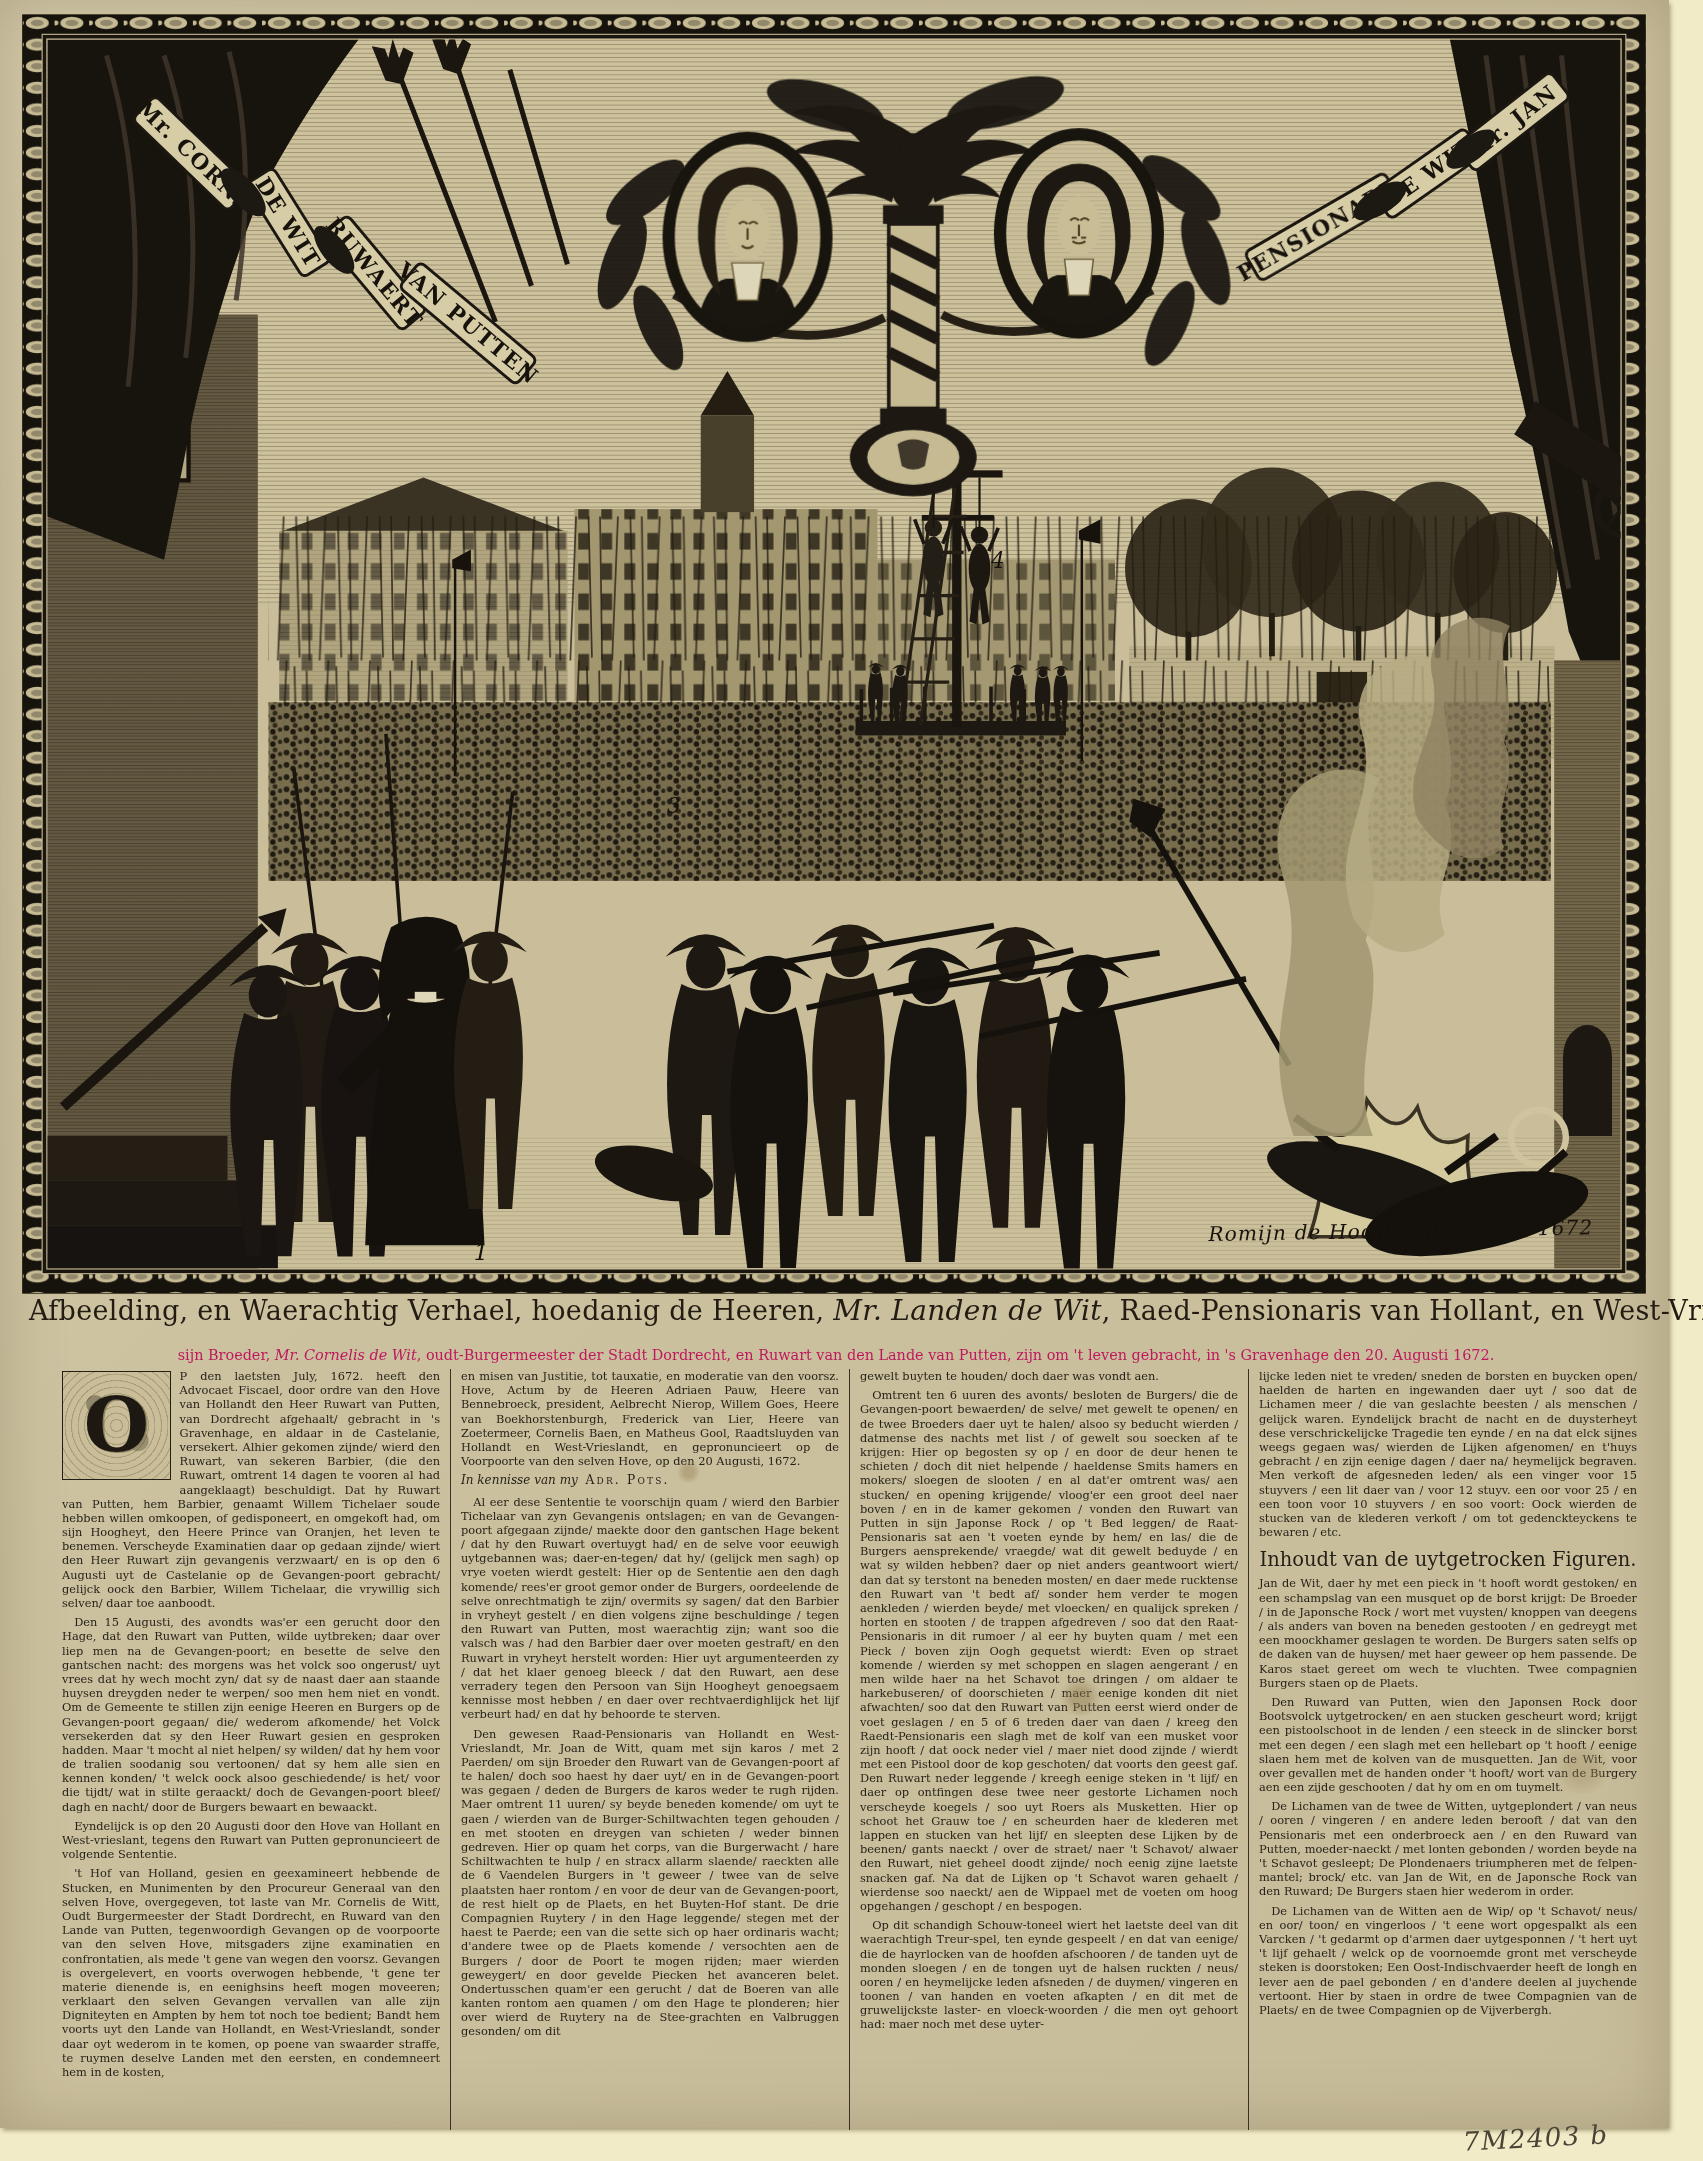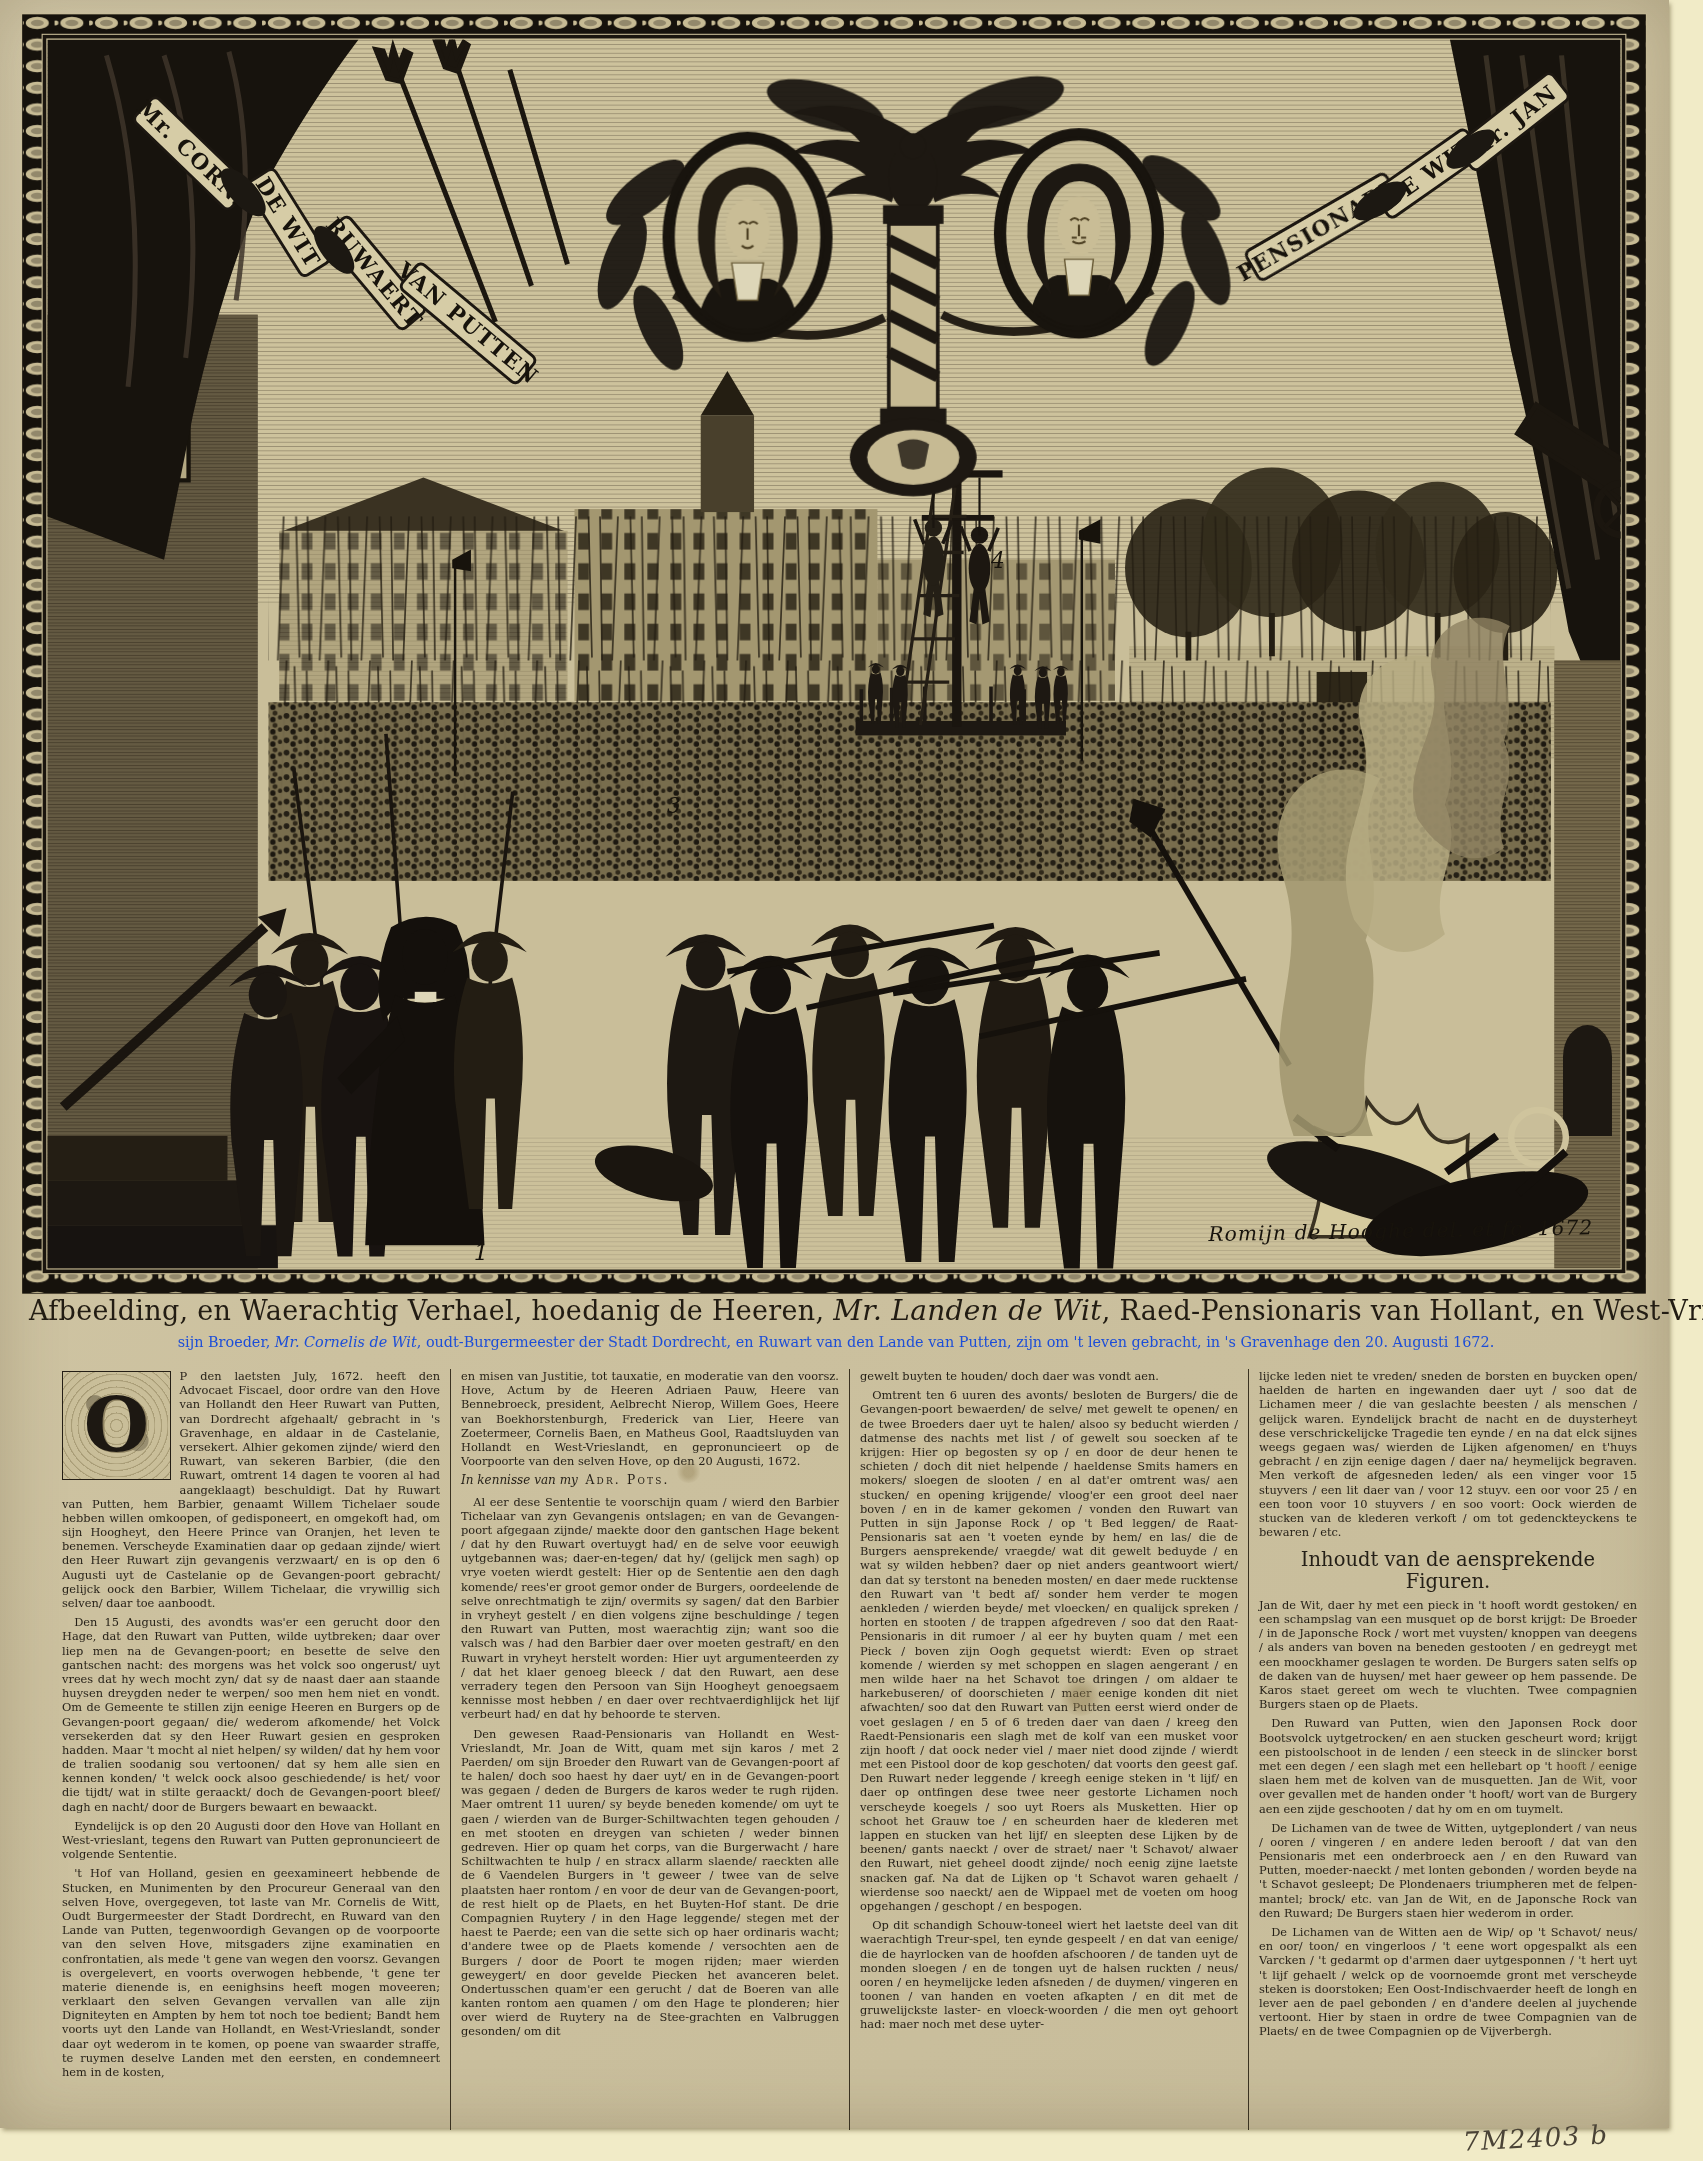--- a/index.html
+++ b/index.html
@@ -7,21 +7,21 @@
         font-family:"DejaVu Serif","Liberation Serif",serif;color:#241f17;}
   .sheet{position:absolute;left:0;top:0;width:1669px;height:2128px;
          background:linear-gradient(135deg,#d4caaa 0%,#ccc19f 45%,#c7bc9a 100%);
          box-shadow:inset 0 0 65px rgba(80,65,35,.25), 2.2px 2.9px 4.3px rgba(90,75,40,.5);}
   .stain{position:absolute;border-radius:50%;pointer-events:none;}
   .etching{position:absolute;left:20px;top:11.5px;width:1628px;height:1284px;}
 
   .title-block{position:absolute;left:29px;top:1294px;width:1614px;text-align:center;}
   .title-line1{font-size:27px;letter-spacing:0.3px;color:#221c13;white-space:nowrap;}
   .title-line1 .nm{font-style:italic;font-size:28px;}
-  .title-line2{font-size:14.4px;margin-top:7px;color:#1d4ed8;white-space:nowrap;}
+  .title-line2{font-size:14.4px;margin-top:20px;color:#be185d;white-space:nowrap;}
   .title-line2 .nm{font-style:italic;}
 
   .cols{position:absolute;left:52px;top:1369px;width:1605px;height:761px;display:flex;overflow:hidden;}
   .col{width:378px;padding:0 10px 0 10px;overflow:hidden;text-align:justify;}
   .col + .col{border-left:1.2px solid #3a3221;}
   .col p{font-size:11.4px;line-height:1.245;margin:0 0 5px 0;text-indent:12.2px;}
   .col p.nofirst{text-indent:0;}
   .dropcap{float:left;width:107px;height:107px;margin:2.2px 8.6px 2.9px 0;border:1.8px solid #241e15;
            background:
              radial-gradient(circle at 30% 30%, rgba(40,32,18,.35) 0 8%, transparent 9%),
@@ -372,21 +372,21 @@
     </div>
 
     <div class="col">
       <p class="nofirst">gewelt buyten te houden/ doch daer was vondt aen.</p>
       <p>Omtrent ten 6 uuren des avonts/ besloten de Burgers/ die de Gevangen-poort bewaerden/ de selve/ met gewelt te openen/ en de twee Broeders daer uyt te halen/ alsoo sy beducht wierden / datmense des nachts met list / of gewelt sou soecken af te krijgen: Hier op begosten sy op / en door de deur henen te schieten / doch dit niet helpende / haeldense Smits hamers en mokers/ sloegen de slooten / en al dat'er omtrent was/ aen stucken/ en opening krijgende/ vloog'er een groot deel naer boven / en in de kamer gekomen / vonden den Ruwart van Putten in sijn Japonse Rock / op 't Bed leggen/ de Raat-Pensionaris sat aen 't voeten eynde by hem/ en las/ die de Burgers aensprekende/ vraegde/ wat dit gewelt beduyde / en wat sy wilden hebben? daer op niet anders geantwoort wiert/ dan dat sy terstont na beneden mosten/ en daer mede rucktense den Ruwart van 't bedt af/ sonder hem verder te mogen aenkleden / wierden beyde/ met vloecken/ en qualijck spreken / horten en stooten / de trappen afgedreven / soo dat den Raat-Pensionaris in dit rumoer / al eer hy buyten quam / met een Pieck / boven zijn Oogh gequetst wierdt: Even op straet komende / wierden sy met schoppen en slagen aengerant / en men wilde haer na het Schavot toe dringen / om aldaer te harkebuseren/ of doorschieten / maer eenige konden dit niet afwachten/ soo dat den Ruwart van Putten eerst wierd onder de voet geslagen / en 5 of 6 treden daer van daen / kreeg den Raedt-Pensionaris een slagh met de kolf van een musket voor zijn hooft / dat oock neder viel / maer niet dood zijnde / wierdt met een Pistool door de kop geschoten/ dat voorts den geest gaf. Den Ruwart neder leggende / kreegh eenige steken in 't lijf/ en daer op ontfingen dese twee neer gestorte Lichamen noch verscheyde koegels / soo uyt Roers als Musketten. Hier op schoot het Grauw toe / en scheurden haer de klederen met lappen en stucken van het lijf/ en sleepten dese Lijken by de beenen/ gants naeckt / over de straet/ naer 't Schavot/ alwaer den Ruwart, niet geheel doodt zijnde/ noch eenig zijne laetste snacken gaf. Na dat de Lijken op 't Schavot waren gehaelt / wierdense soo naeckt/ aen de Wippael met de voeten om hoog opgehangen / geschopt / en bespogen.</p>
       <p>Op dit schandigh Schouw-toneel wiert het laetste deel van dit waerachtigh Treur-spel, ten eynde gespeelt / en dat van eenige/ die de hayrlocken van de hoofden afschooren / de tanden uyt de monden sloegen / en de tongen uyt de halsen ruckten / neus/ ooren / en heymelijcke leden afsneden / de duymen/ vingeren en toonen / van handen en voeten afkapten / en dit met de gruwelijckste laster- en vloeck-woorden / die men oyt gehoort had: maer noch met dese uyter-</p>
     </div>
 
     <div class="col">
       <p class="nofirst">lijcke leden niet te vreden/ sneden de borsten en buycken open/ haelden de harten en ingewanden daer uyt / soo dat de Lichamen meer / die van geslachte beesten / als menschen / gelijck waren. Eyndelijck bracht de nacht en de duysterheyt dese verschrickelijcke Tragedie ten eynde / en na dat elck sijnes weegs gegaen was/ wierden de Lijken afgenomen/ en t'huys gebracht / en zijn eenige dagen / daer na/ heymelijck begraven. Men verkoft de afgesneden leden/ als een vinger voor 15 stuyvers / een lit daer van / voor 12 stuyv. een oor voor 25 / en een toon voor 10 stuyvers / en soo voort: Oock wierden de stucken van de klederen verkoft / om tot gedenckteyckens te bewaren / etc.</p>
-      <div class="fig-heading">Inhoudt van de aensprekende Figuren.</div>
+      <div class="fig-heading">Inhoudt van de uytgetrocken Figuren.</div>
       <p class="nofirst">Jan de Wit, daer hy met een pieck in 't hooft wordt gestoken/ en een schampslag van een musquet op de borst krijgt: De Broeder / in de Japonsche Rock / wort met vuysten/ knoppen van deegens / als anders van boven na beneden gestooten / en gedreygt met een moockhamer geslagen te worden. De Burgers saten selfs op de daken van de huysen/ met haer geweer op hem passende. De Karos staet gereet om wech te vluchten. Twee compagnien Burgers staen op de Plaets.</p>
       <p>Den Ruward van Putten, wien den Japonsen Rock door Bootsvolck uytgetrocken/ en aen stucken gescheurt word; krijgt een pistoolschoot in de lenden / een steeck in de slincker borst met een degen / een slagh met een hellebart op 't hooft / eenige slaen hem met de kolven van de musquetten. Jan de Wit, voor over gevallen met de handen onder 't hooft/ wort van de Burgery aen een zijde geschooten / dat hy om en om tuymelt.</p>
       <p>De Lichamen van de twee de Witten, uytgeplondert / van neus / ooren / vingeren / en andere leden berooft / dat van den Pensionaris met een onderbroeck aen / en den Ruward van Putten, moeder-naeckt / met lonten gebonden / worden beyde na 't Schavot gesleept; De Plondenaers triumpheren met de felpen-mantel; brock/ etc. van Jan de Wit, en de Japonsche Rock van den Ruward; De Burgers staen hier wederom in order.</p>
       <p>De Lichamen van de Witten aen de Wip/ op 't Schavot/ neus/ en oor/ toon/ en vingerloos / 't eene wort opgespalkt als een Varcken / 't gedarmt op d'armen daer uytgesponnen / 't hert uyt 't lijf gehaelt / welck op de voornoemde gront met verscheyde steken is doorstoken; Een Oost-Indischvaerder heeft de longh en lever aen de pael gebonden / en d'andere deelen al juychende vertoont. Hier by staen in ordre de twee Compagnien van de Plaets/ en de twee Compagnien op de Vijverbergh.</p>
     </div>
   </div>
 
   <div class="stain" style="left:1059px;top:1679px;width:43px;height:37px;background:radial-gradient(circle,#8d7b4f 0 30%,transparent 72%);opacity:.45"></div>
   <div class="stain" style="left:676px;top:1461px;width:24.5px;height:21.6px;background:radial-gradient(circle,#8d7b4f 0 30%,transparent 72%);opacity:.4"></div>
   <div class="stain" style="left:1549px;top:1744px;width:65px;height:50px;background:radial-gradient(circle,#9d8c60 0 30%,transparent 70%);opacity:.35"></div>

